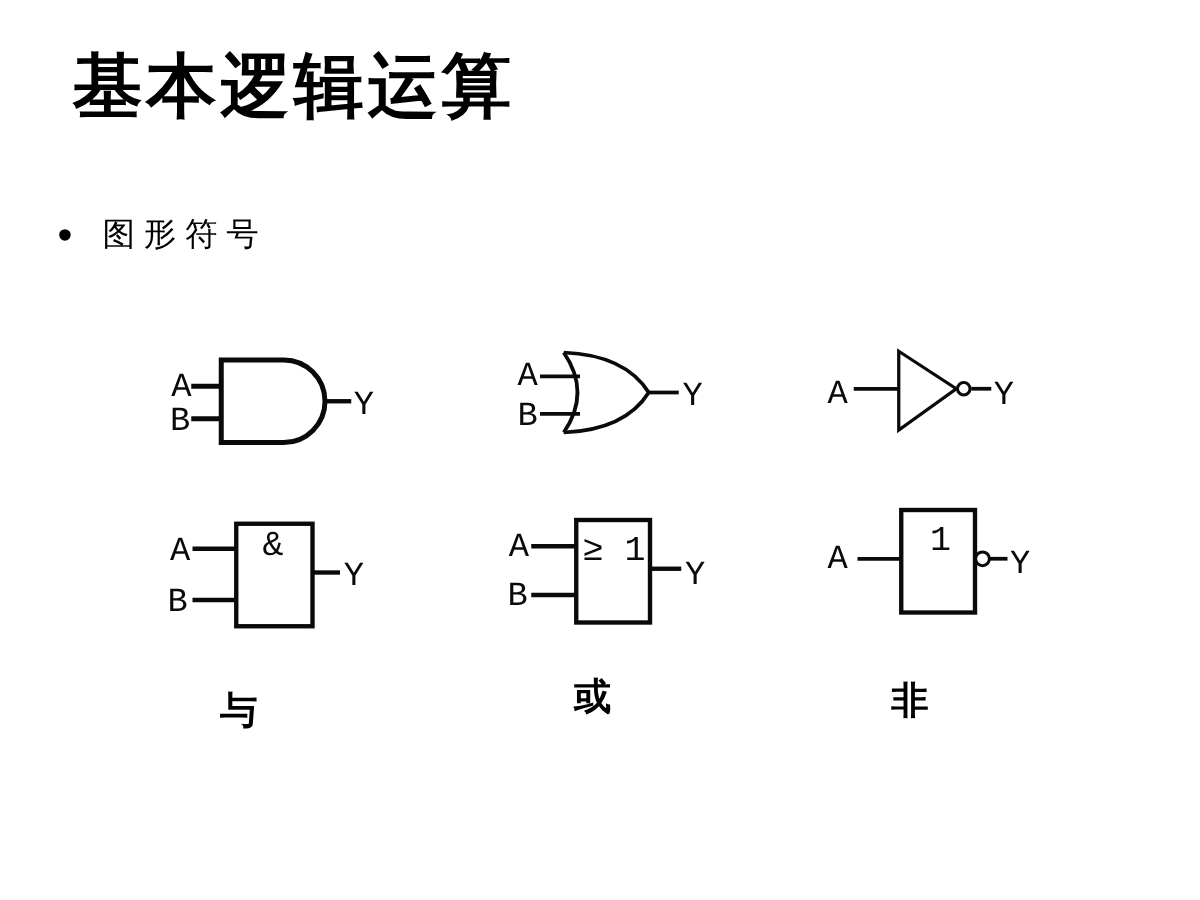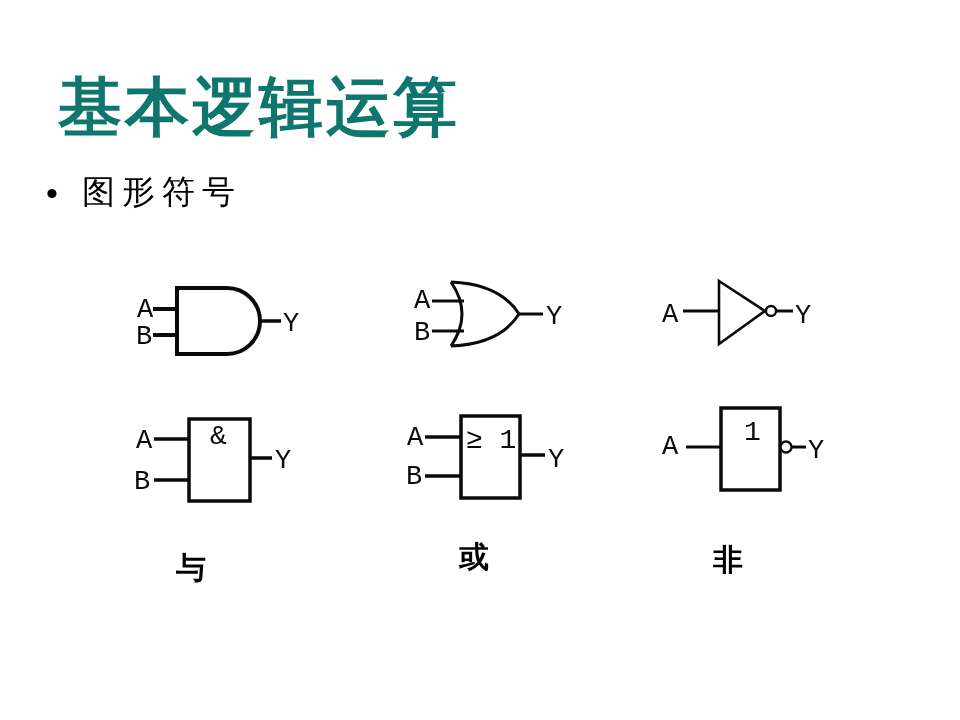--- a/index.html
+++ b/index.html
@@ -12,44 +12,44 @@
     width: 960px;
     height: 720px;
     background: #ffffff;
     overflow: hidden;
     font-family: "Liberation Serif", "DejaVu Serif", serif;
     color: #000000;
   }
   .slide-title {
     position: absolute;
     left: 58px;
-    top: 64px;
-    font-size: 64px;
+    top: 32px;
+    font-size: 56px;
     font-weight: bold;
     letter-spacing: 3px;
     font-family: "Liberation Serif", "DejaVu Serif", serif;
-    color: #0f766e;
+    color: #000000;
     white-space: nowrap;
   }
   .bullet-row {
     position: absolute;
     left: 46px;
     top: 170px;
     display: flex;
     align-items: center;
     white-space: nowrap;
   }
   .bullet-dot {
     font-size: 34px;
     line-height: 1;
     margin-right: 24px;
     font-family: "Liberation Sans", "DejaVu Sans", sans-serif;
   }
   .bullet-text {
-    font-size: 33px;
+    font-size: 26px;
     letter-spacing: 7px;
     font-family: Liberation Serif, serif;
   }
   svg.gate-layer {
     position: absolute;
     left: 0;
     top: 0;
   }
   svg.gate-layer text.pin {
     font-family: "Liberation Mono", "DejaVu Sans Mono", monospace;

